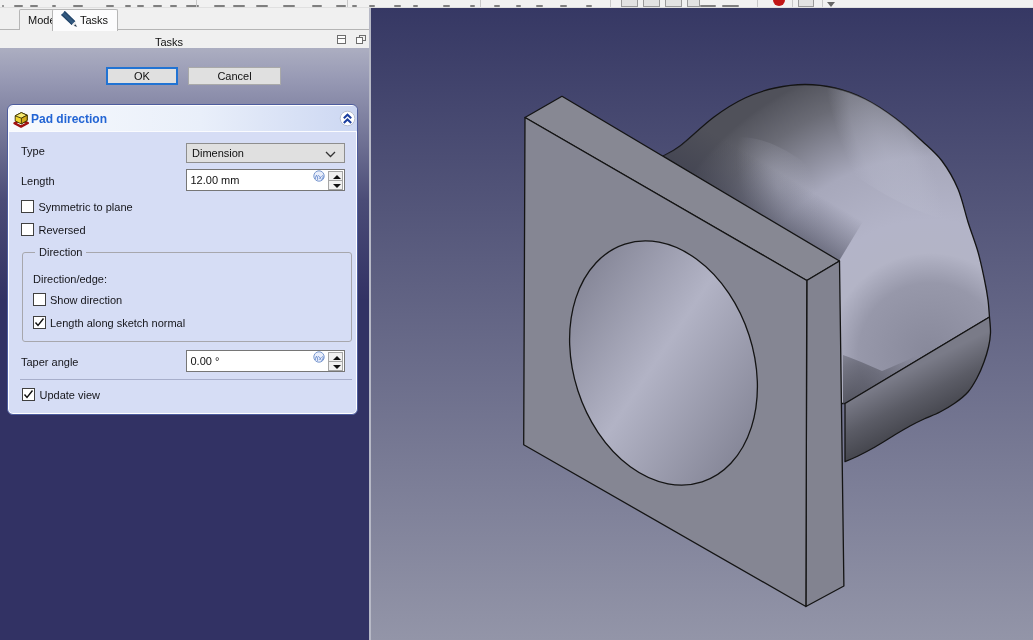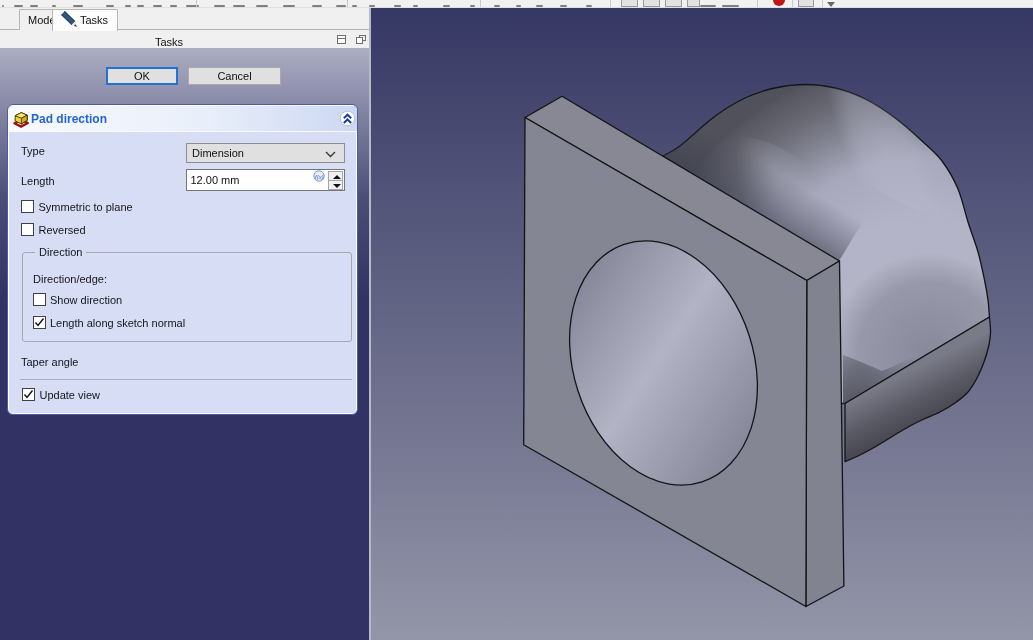--- a/index.html
+++ b/index.html
@@ -177,20 +177,35 @@
           <div class="lbl" style="left:27px;top:41px">Show direction</div>
           <div class="cb" style="left:10px;top:63px">
             <svg width="11" height="11" viewBox="0 0 11 11" style="position:absolute;left:0;top:0">
                 <path d="M1.5,5.5 L4,8.5 L9.5,1.5" fill="none" stroke="#111" stroke-width="1.4"></path>
               </svg>
           </div>
           <div class="lbl" style="left:27px;top:64px">Length along sketch normal</div>
         </div>
 
         <div class="lbl" style="left:13px;top:251px">Taper angle</div>
+        <div class="field" style="left:178px;top:245px;width:159px">
+          <span>0.00 °</span>
+          <svg class="icon" style="right:19px;top:0px" width="12" height="12" viewBox="0 0 12 12">
+            <circle cx="6" cy="6" r="5.2" fill="#e9eefb" stroke="#7b99cf" stroke-width="1"></circle>
+            <text x="2" y="8.5" font-size="6" font-style="italic" fill="#3c6abf" font-family="Liberation Sans">f(x)</text>
+          </svg>
+          <div class="spin">
+              <div class="up">
+                <div class="tri-up"></div>
+              </div>
+              <div class="dn">
+                <div class="tri-dn"></div>
+              </div>
+            </div>
+        </div>
 
         <div id="sep"></div>
         <div class="cb" style="left:14px;top:282.5px">
           <svg width="11" height="11" viewBox="0 0 11 11" style="position:absolute;left:0;top:0">
               <path d="M1.5,5.5 L4,8.5 L9.5,1.5" fill="none" stroke="#111" stroke-width="1.4"></path>
             </svg>
         </div>
         <div class="lbl" style="left:31.5px;top:284px">Update view</div>
       </div>
     </div>

